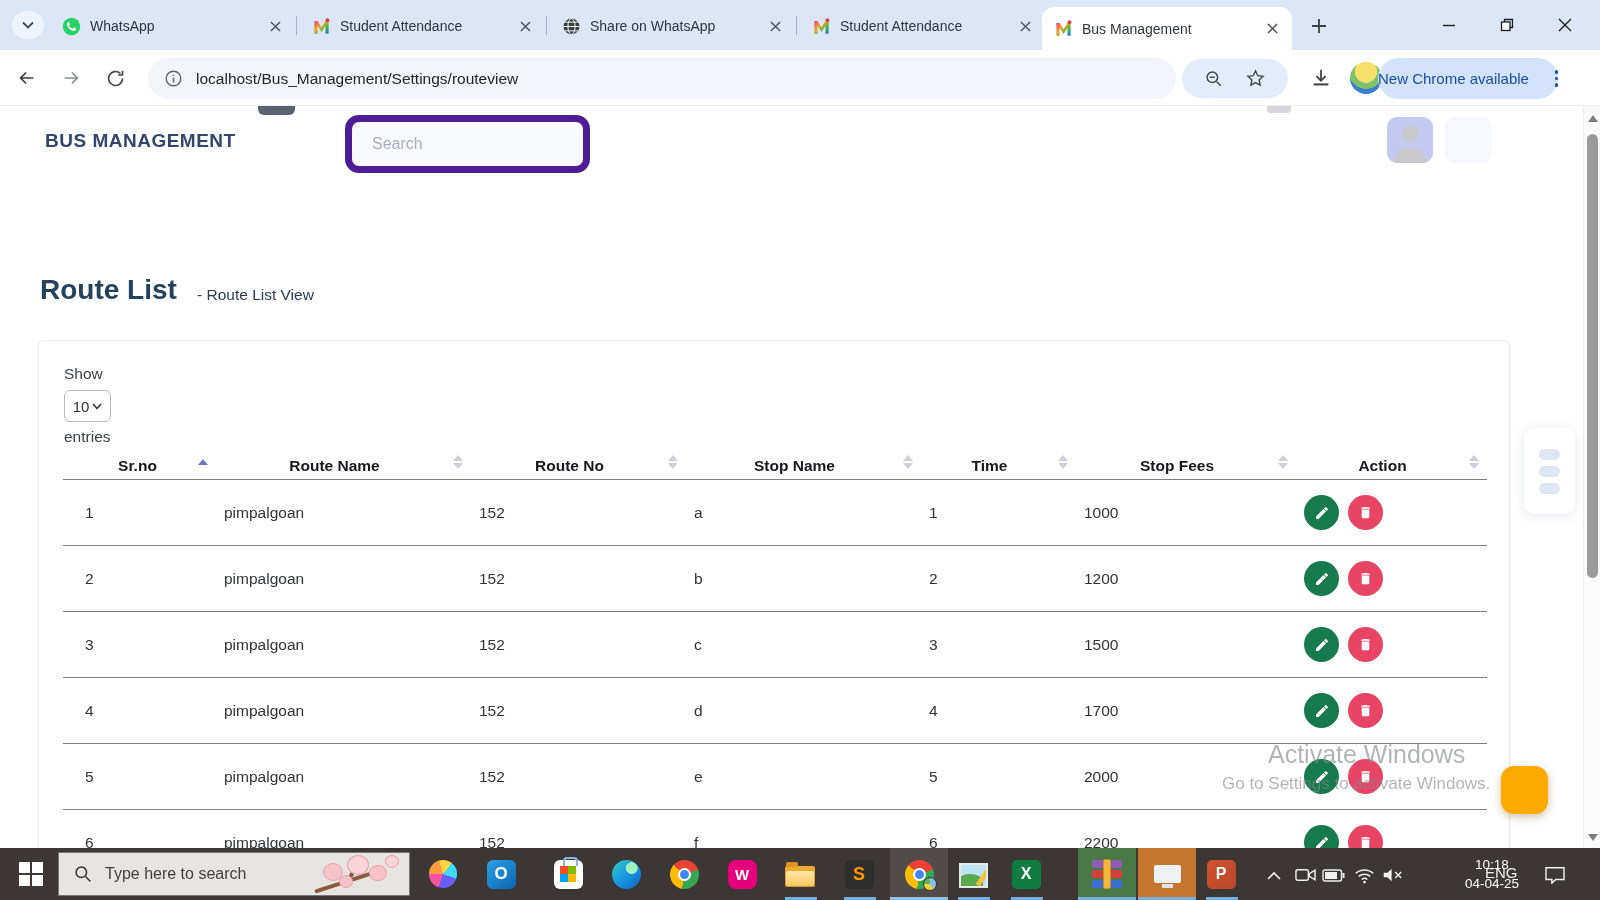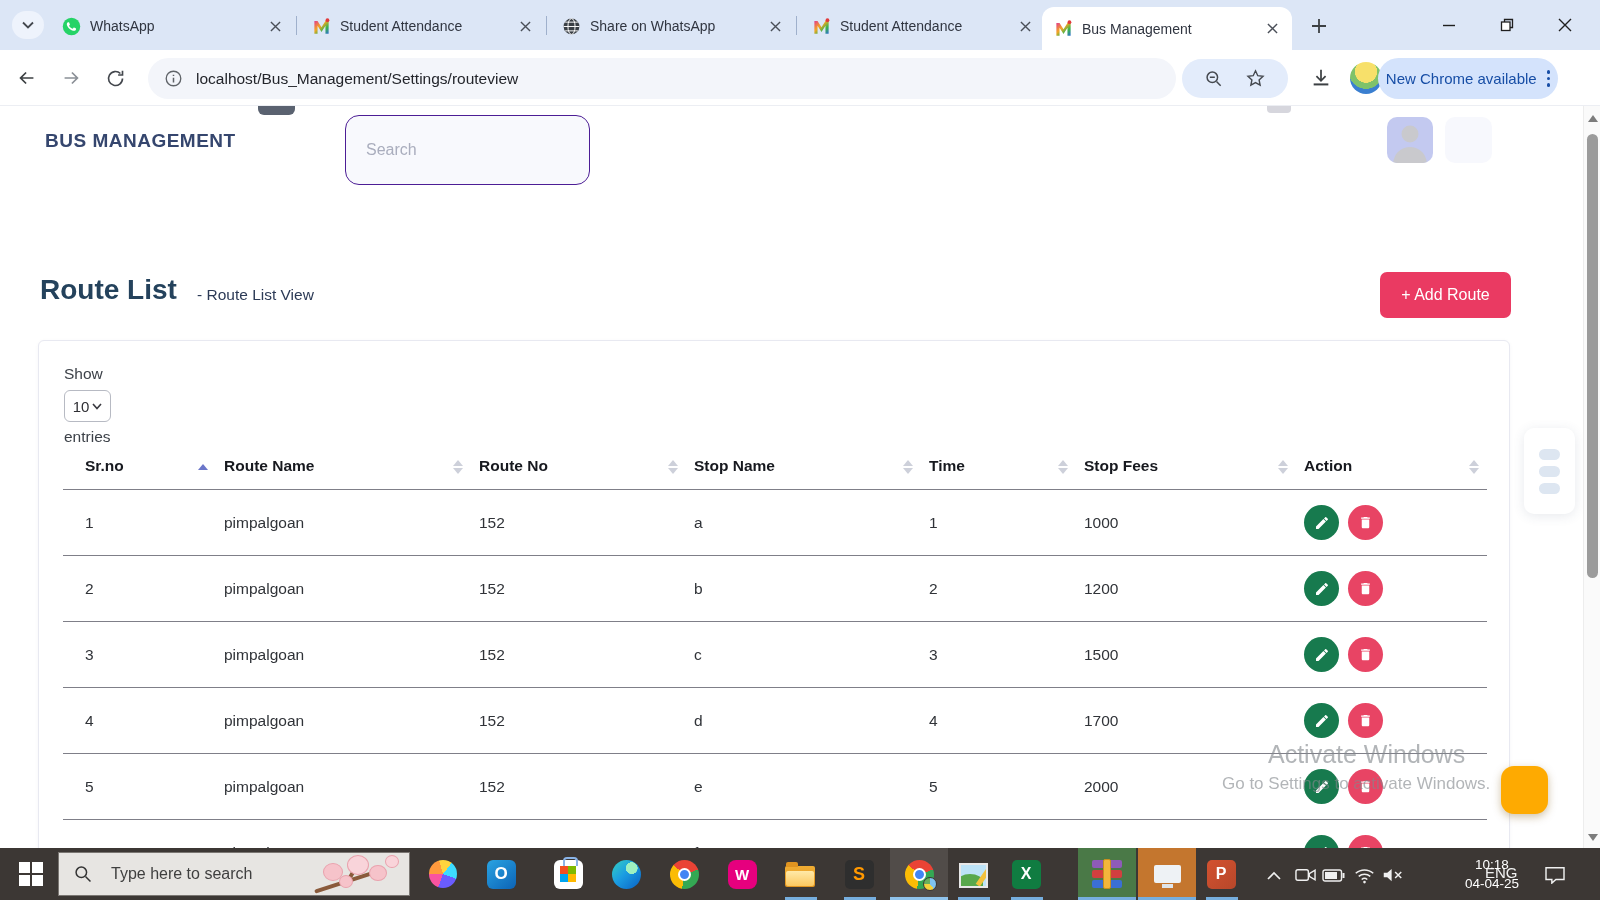--- a/index.html
+++ b/index.html
@@ -20,49 +20,49 @@
   .newtab{position:absolute;left:1306px;top:13px;width:26px;height:26px;display:flex;align-items:center;justify-content:center}
   .wincontrols{position:absolute;right:6px;top:0;height:50px;display:flex}
   .wbtn{width:58px;height:50px;display:flex;align-items:center;justify-content:center}
 
   .toolbar{position:absolute;top:50px;left:0;width:1600px;height:56px;background:#fff;border-bottom:1px solid #eceef3}
   .tbtn{position:absolute;top:15px;width:26px;height:26px;display:flex;align-items:center;justify-content:center}
   .omnibox{position:absolute;left:148px;top:8px;width:1028px;height:41px;border-radius:21px;background:#f3f5fa;display:flex;align-items:center;gap:13px;padding:0 16px}
   .urltext{font-size:15.5px;color:#23252b}
   .zoompill{position:absolute;left:1182px;top:9px;width:106px;height:39px;border-radius:20px;background:#e3ecfb;display:flex;align-items:center;justify-content:space-evenly}
   .avatar-chrome{position:absolute;left:1350px;top:12px;width:32px;height:32px;border-radius:50%;background:radial-gradient(circle at 50% 30%,#f7e06a 0 40%,#7ec26a 41% 62%,#3a7fd0 63% 100%)}
-  .updatepill{position:absolute;left:1378px;top:8px;width:180px;height:41px;border-radius:21px;background:#d4e3fc;display:flex;align-items:center;justify-content:center;gap:10px}
+  .updatepill{position:absolute;left:1378px;top:8px;width:180px;height:41px;border-radius:21px;background:#d4e3fc;display:flex;align-items:center;justify-content:space-between;gap:10px}
   .updatepill .lbl{font-size:15px;color:#174ea6}
   .kebab{display:flex;flex-direction:column;gap:3px}
   .kebab i{width:3.5px;height:3.5px;border-radius:50%;background:#174ea6}
 
   
   .page{position:absolute;top:106px;left:0;width:1600px;height:742px;background:#fff;overflow:hidden}
   .fragA{position:absolute;left:258px;top:0;width:37px;height:9px;background:#5a6270;border-radius:0 0 6px 6px}
   .fragB{position:absolute;left:1267px;top:0;width:24px;height:7px;background:#d6d6dd;border-radius:0 0 4px 4px}
   .brand{position:absolute;left:45px;top:24px;font-size:19px;font-weight:bold;letter-spacing:.5px;color:#35466e}
-  .hsearch{position:absolute;left:345px;top:9px;width:245px;height:70px;border-radius:14px;background:#f8f9fd;border:1px solid #4c1d95;padding:0 20px;font-size:16px;color:#333;outline:none}
+  .hsearch{position:absolute;left:345px;top:9px;width:245px;height:58px;border-radius:14px;background:#f8f9fd;border:7px solid #4c1d95;padding:0 20px;font-size:16px;color:#333;outline:none}
   .hsearch::placeholder{color:#a9adbd}
   .useravatar{position:absolute;left:1387px;top:11px;width:46px;height:46px;border-radius:10px;background:#c3c9f0;overflow:hidden}
   .ghosttile{position:absolute;left:1445px;top:11px;width:47px;height:46px;border-radius:10px;background:#f7f8fd}
   .navbar{position:absolute;left:38px;top:93px;width:1472px;height:47px;background:#f6f7fc;border-radius:4px;display:flex;align-items:center;gap:47px;padding-left:35px}
   .navitem{font-size:15.5px;color:#2e3e62}
   .pagetitle{position:absolute;left:40px;top:168px;font-size:28px;font-weight:bold;color:#24425c}
   .subtitle{position:absolute;left:197px;top:180px;font-size:15.5px;color:#2c3a56}
   .addroute{position:absolute;left:1380px;top:166px;width:131px;height:46px;border:none;border-radius:7px;background:#ea3a62;color:#fff;font-size:16px;font-family:"Liberation Sans",sans-serif;cursor:pointer}
 
   .card{position:absolute;left:38px;top:234px;width:1472px;height:640px;background:#fff;border:1px solid #e8e9f1;border-radius:6px;box-shadow:0 1px 4px rgba(40,50,90,.04)}
   .showblock{position:absolute;left:25px;top:24px;font-size:15.5px;color:#3c4148}
   .pagesize{width:47px;height:32px;border:1px solid #b7bac3;border-radius:6px;display:flex;align-items:center;justify-content:center;gap:3px;margin:7px 0 6px 0;font-size:15px;color:#2f2f34;background:#fff}
   .searchwrap{position:absolute;right:22px;top:32px;text-align:right}
   .searchwrap .lbl{font-size:15.5px;color:#3c4148}
   .dtsearch{display:block;margin-top:5px;width:170px;height:34px;border:1px solid #9aa0ab;border-radius:3px;background:#fff;outline:none;padding:0 8px;font-size:15px}
 
   table.dt{position:absolute;left:24px;top:104px;width:1424px;border-collapse:collapse;table-layout:fixed}
-  .dt th{position:relative;text-align:left;font-size:15.5px;color:#17191f;padding:12px 26px 14px 8px;border-bottom:1px solid #7f7f88;font-weight:bold}
+  .dt th{position:relative;text-align:center;font-size:15.5px;color:#17191f;padding:12px 26px 4px 8px;border-bottom:1px solid #7f7f88;font-weight:bold}
   .dt td{font-size:15.5px;color:#303338;padding:15px 8px;border-bottom:1px solid #7f7f88}
   .dt .c1{padding-left:22px}
   .sort{position:absolute;right:8px;top:50%;transform:translateY(-50%);display:flex;flex-direction:column;gap:2px}
   .tri-up{width:0;height:0;border-left:5px solid transparent;border-right:5px solid transparent;border-bottom:6px solid #cdd0da}
   .tri-down{width:0;height:0;border-left:5px solid transparent;border-right:5px solid transparent;border-top:6px solid #cdd0da}
   .sort.asc .tri-up{border-bottom-color:#6b76c9}
   .icbtn{width:35px;height:35px;border-radius:50%;border:none;display:inline-flex;align-items:center;justify-content:center;margin-right:9px;cursor:pointer;vertical-align:middle}
   .icbtn.edit{background:#177a4e}
   .icbtn.del{background:#e84464}
 
@@ -74,21 +74,21 @@
 
   .pscroll{position:absolute;right:0;top:0;width:17px;height:742px;background:#fafafa;border-left:1px solid #ededed}
   .pscroll .up{position:absolute;top:9px;left:4px;width:0;height:0;border-left:5px solid transparent;border-right:5px solid transparent;border-bottom:7px solid #7c7c7c}
   .pscroll .down{position:absolute;bottom:7px;left:4px;width:0;height:0;border-left:5px solid transparent;border-right:5px solid transparent;border-top:7px solid #7c7c7c}
   .pscroll .thumb{position:absolute;left:3px;top:28px;width:11px;height:444px;border-radius:6px;background:#9b9b9b}
 
   
   .taskbar{position:absolute;left:0;top:848px;width:1600px;height:52px;background:#3c3734}
   .start{position:absolute;left:18px;top:13px;width:26px;height:26px}
   .tsearch{position:absolute;left:58px;top:4px;width:352px;height:44px;background:#e7e5e2;border:1px solid #7a7672;display:flex;align-items:center;padding-left:14px;overflow:hidden}
-  .tsearch input{border:none;background:transparent;outline:none;font-size:16px;color:#3f3f3f;width:200px;margin-left:18px;font-family:"Liberation Sans",sans-serif}
+  .tsearch input{border:none;background:transparent;outline:none;font-size:16px;color:#3f3f3f;width:200px;margin-left:12px;font-family:"Liberation Sans",sans-serif}
   .tsearch input::placeholder{color:#3f3f3f}
   .blossom{position:absolute;right:4px;top:0;width:110px;height:44px}
   .petal{position:absolute;border-radius:50%;background:#f6c3ca;border:1px solid #e9a2ad}
   .stem{position:absolute;background:#8a5a3b;border-radius:2px}
   .tbi{position:absolute;top:11px;width:30px;height:30px;display:flex;align-items:center;justify-content:center}
   .tile{position:absolute;top:0;height:52px;display:flex;align-items:center;justify-content:center}
   .glyph{font-weight:bold;color:#fff}
   .icn-copilot{width:28px;height:28px;border-radius:50%;background:conic-gradient(from 200deg,#f953a0 0 20%,#ff9a3d 20% 40%,#ffd43d 40% 55%,#3ddcff 55% 75%,#6a5cff 75% 100%)}
   .icn-outlook{width:29px;height:29px;border-radius:6px;background:linear-gradient(140deg,#29a3e2,#0c63b6);display:flex;align-items:center;justify-content:center;font-size:17px}
   .icn-store{width:29px;height:29px;border-radius:6px;background:#fff;display:flex;align-items:center;justify-content:center;position:relative}
@@ -310,21 +310,20 @@
       <svg width="46" height="46" viewBox="0 0 46 46">
           <circle cx="23" cy="17" r="8.5" fill="#c9c9cd"></circle>
           <path d="M6 46c1.5-11 9-16 17-16s15.5 5 17 16z" fill="#c9c9cd"></path>
         </svg>
     </div>
     <div class="ghosttile"></div>
 
 
     <div class="pagetitle">Route List</div>
     <div class="subtitle">- Route List View</div>
-    <button class="addroute">+ Add Route</button>
 
     <div class="card">
       <div class="showblock">
         <span>Show</span>
         <div class="pagesize">
           <span>10</span>
           <svg width="10" height="7" viewBox="0 0 10 7">
               <path d="M1 1l4 4.5L9 1" stroke="#3a3a40" stroke-width="1.6" fill="none"></path>
             </svg>
         </div>

